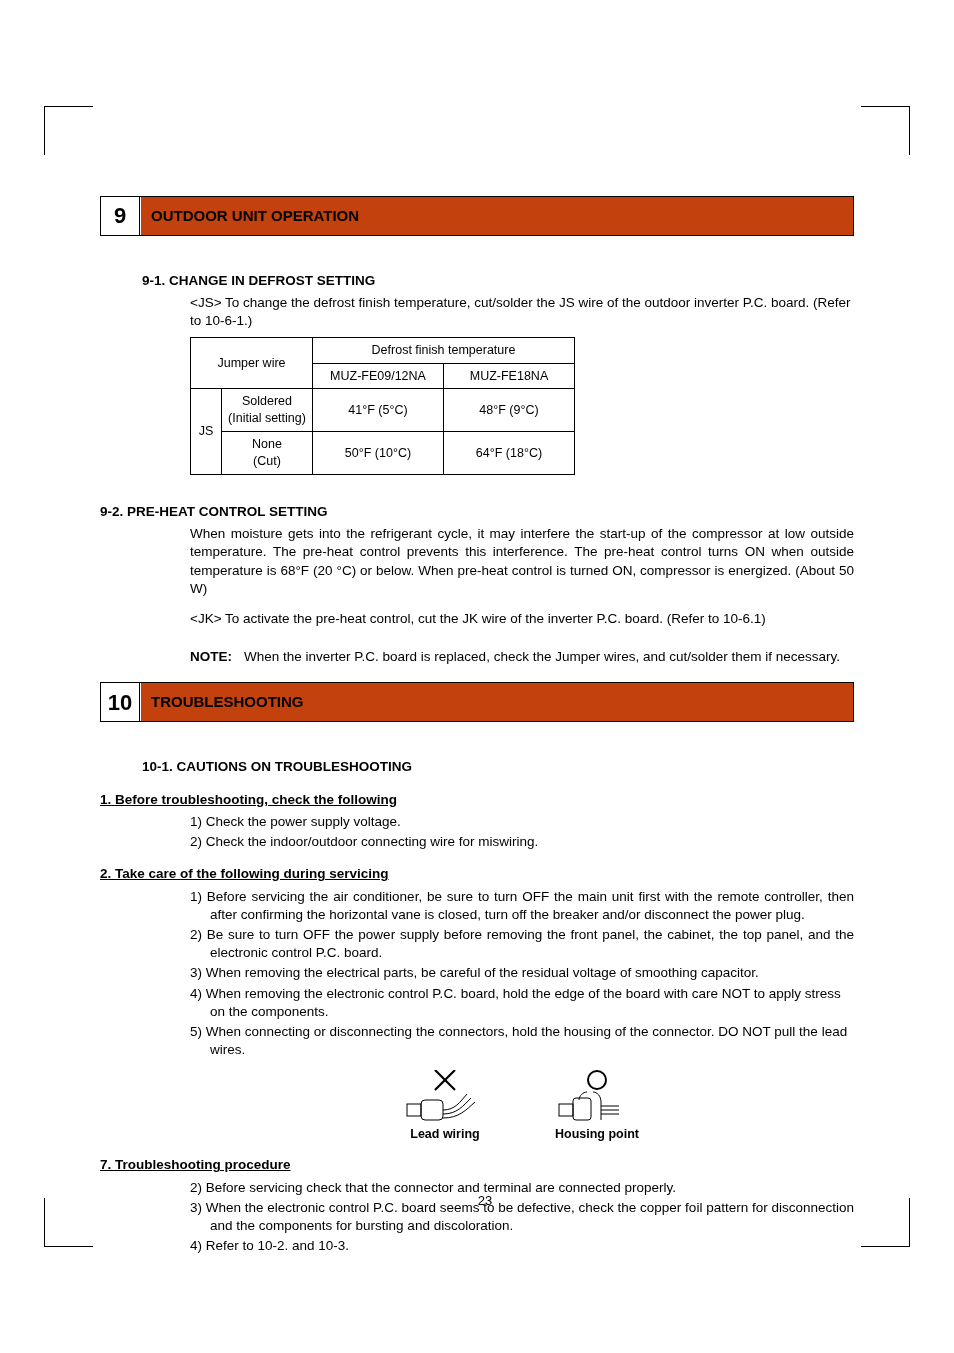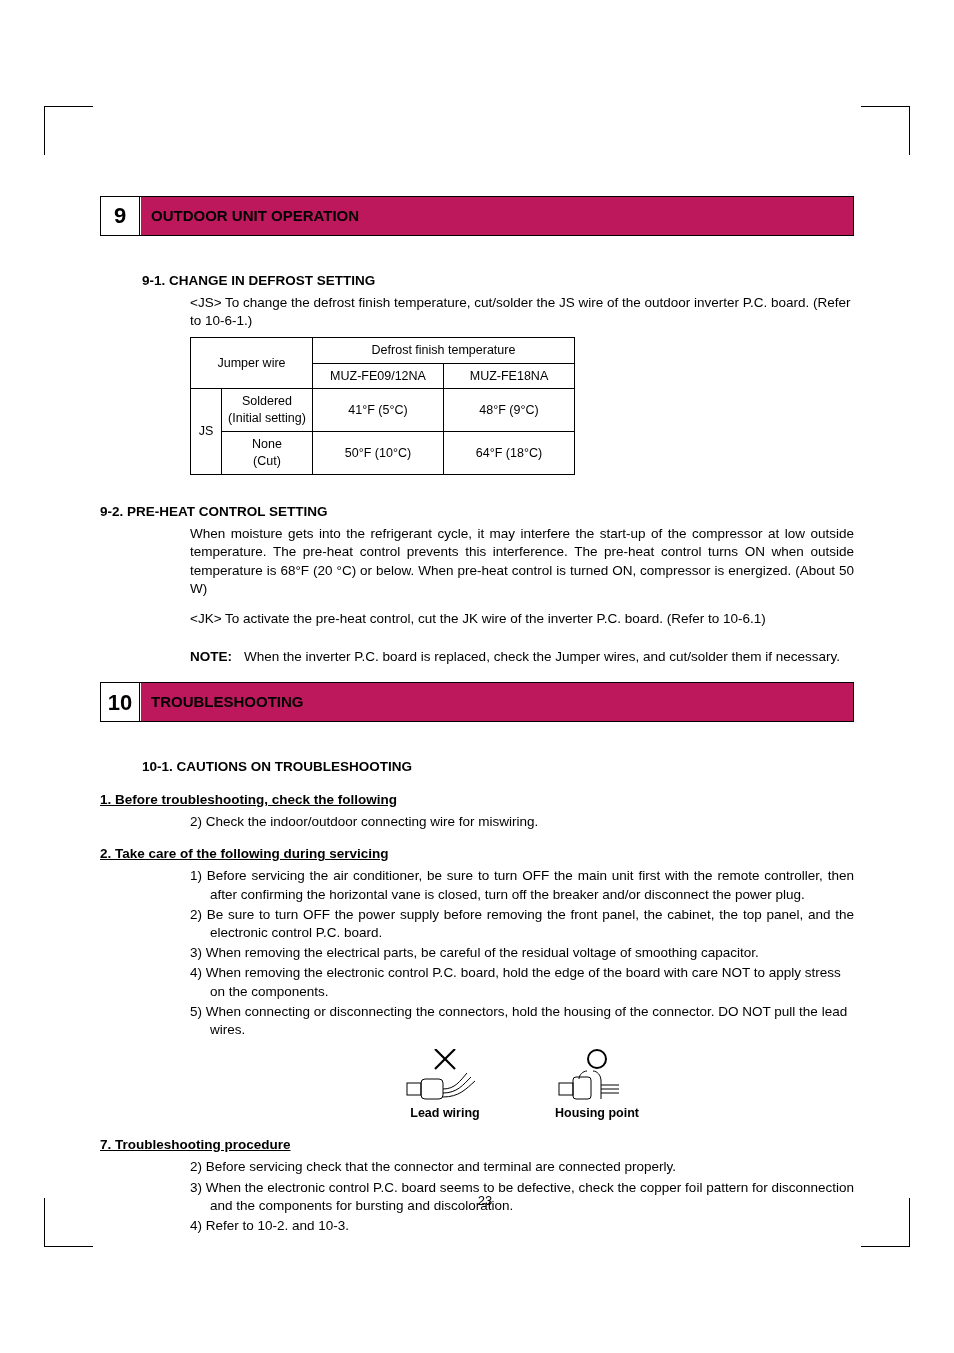--- a/index.html
+++ b/index.html
@@ -41,21 +41,21 @@
     width: 38px;
     display: flex;
     align-items: center;
     justify-content: center;
     font-size: 22px;
     font-weight: bold;
     border-right: 1px solid #000;
   }
   .section-bar .title {
     flex: 1;
-    background: #be185d;
+    background: #c2410c;
     border-left: 1px solid #fff;
     display: flex;
     align-items: center;
     padding-left: 10px;
     font-size: 15px;
     font-weight: bold;
   }
 
   .content { padding-left: 90px; padding-right: 0; }
 
@@ -159,20 +159,21 @@
 
   <div class="section-bar" style="margin-top:16px">
     <div class="num">10</div>
     <div class="title">TROUBLESHOOTING</div>
   </div>
 
   <div class="h3 lead">10-1. CAUTIONS ON TROUBLESHOOTING</div>
 
   <div class="h4">1. Before troubleshooting, check the following</div>
   <div class="content">
+    <p class="hang">1) Check the power supply voltage.</p>
     <p class="hang">2) Check the indoor/outdoor connecting wire for miswiring.</p>
   </div>
 
   <div class="h4">2. Take care of the following during servicing</div>
   <div class="content">
     <p class="hang" style="text-align:justify">1) Before servicing the air conditioner, be sure to turn OFF the main unit first with the remote controller, then after confirming the horizontal vane is closed, turn off the breaker and/or disconnect the power plug.</p>
     <p class="hang" style="text-align:justify">2) Be sure to turn OFF the power supply before removing the front panel, the cabinet, the top panel, and the electronic control P.C. board.</p>
     <p class="hang">3) When removing the electrical parts, be careful of the residual voltage of smoothing capacitor.</p>
     <p class="hang">4) When removing the electronic control P.C. board, hold the edge of the board with care NOT to apply stress on the components.</p>
     <p class="hang">5) When connecting or disconnecting the connectors, hold the housing of the connector. DO NOT pull the lead wires.</p>

